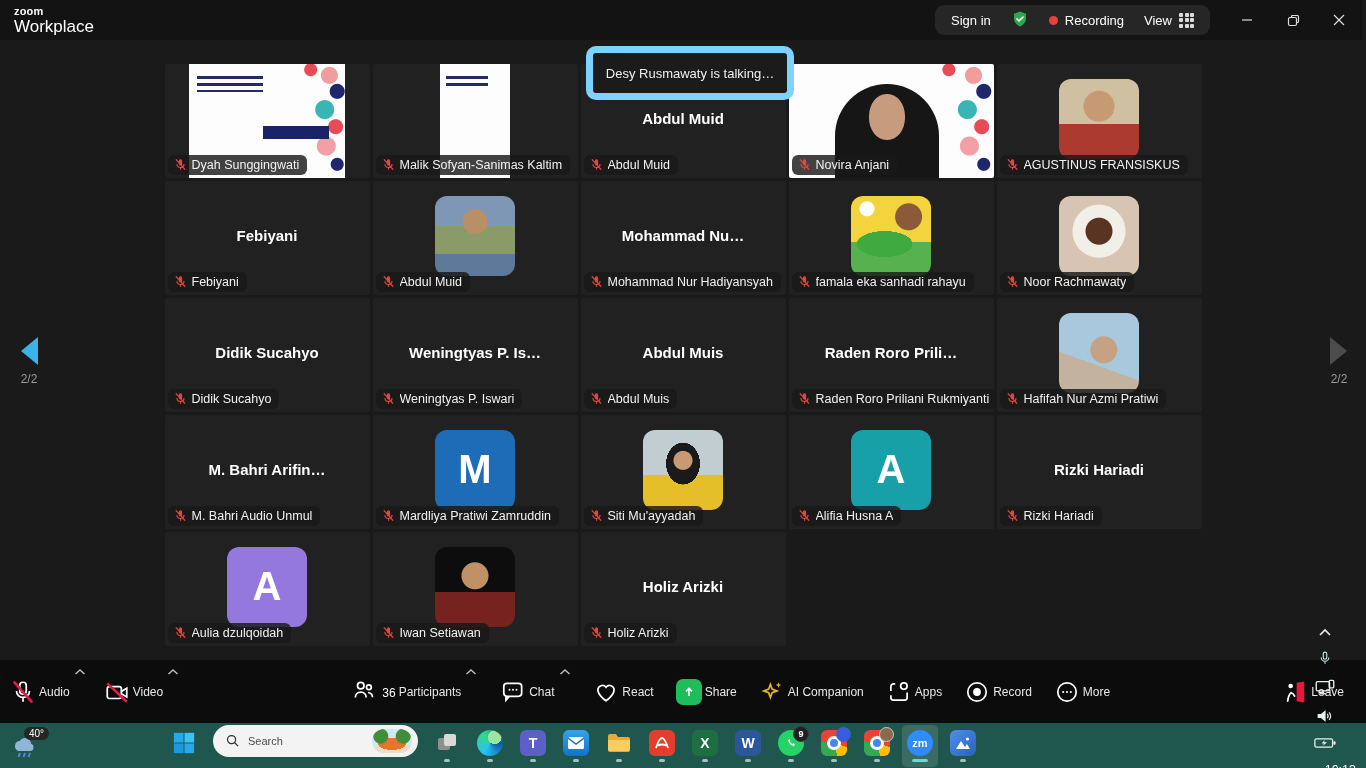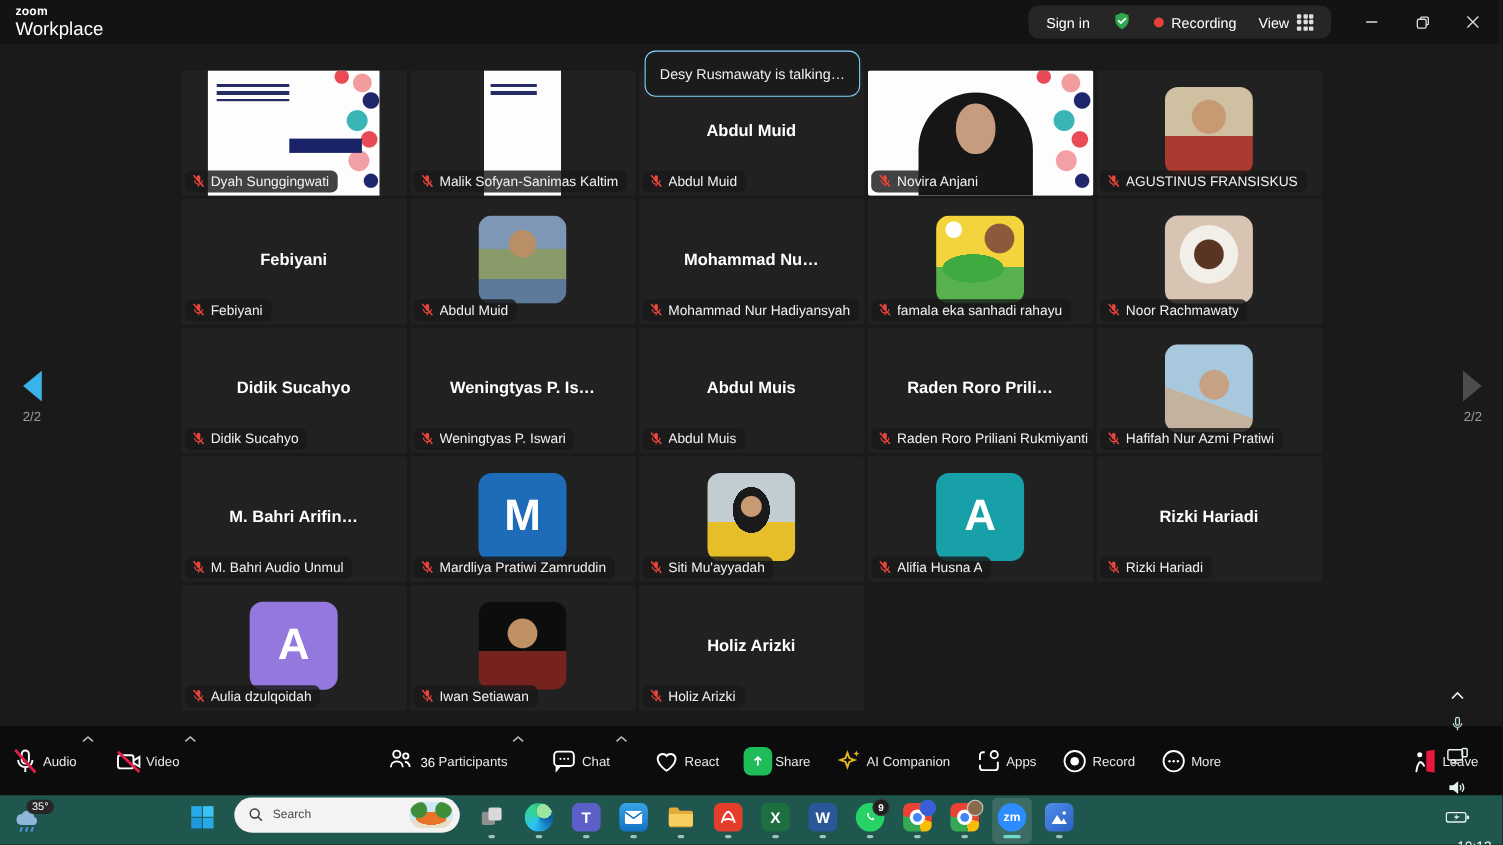--- a/index.html
+++ b/index.html
@@ -89,21 +89,21 @@
     linear-gradient(180deg,#c2cdd2 0 56%, #e6be2a 56%);}
   .v-photo-iwan{background:
     radial-gradient(circle at 50% 36%, #c09165 0 13px, transparent 14px),
     linear-gradient(180deg,#0d0d0d 0 56%, #76231f 56%);}
   .v-logo-magister{background:
     linear-gradient(135deg, transparent 28%, #3a49c8 28% 44%, #1b8fd0 44% 54%, #3a49c8 54% 72%, transparent 72%),
     #07070f;}
 
   
   #toast{position:absolute;left:586px;top:6px;width:194px;height:40px;background:#1b1b1b;
-         border:1px solid #7dd3fc;border-radius:10px;display:flex;align-items:center;
+         border:7px solid #7dd3fc;border-radius:10px;display:flex;align-items:center;
          justify-content:center;font-size:13px;color:#f0f0f0;z-index:20;}
 
   
   .nav{position:absolute;display:flex;flex-direction:column;align-items:center;gap:6px;}
   #nav-left{left:18px;top:296px;}
   #nav-right{right:16px;top:296px;}
   .pager{font-size:12px;color:#9a9a9a;}
 
   
   #toolbar{position:absolute;top:660px;left:0;right:0;height:63px;background:#0c0c0c;
@@ -647,21 +647,21 @@
           <circle cx="8" cy="6.5" r="2.1" fill="#fff"></circle>
           <path d="M5.2 20.5c.6-4.2 1.6-6.8 3.2-7.8M8.4 12.7c1.6.5 2.7 1.6 3.2 3.1" stroke="#fff" stroke-width="1.6" fill="none" stroke-linecap="round"></path>
         </svg>
     </div>
     <span>Leave</span>
   </div>
 </div>
 
 <div id="taskbar">
   <div class="weather">
-    <span class="wtemp">35°</span>
+    <span class="wtemp">40°</span>
     <span class="wcloud">
       <svg width="26" height="22" viewBox="0 0 26 22">
           <path d="M7 14a5 5 0 0 1 .8-9.9A6 6 0 0 1 19 6.5 4 4 0 0 1 19 14z" fill="#8fb6d9"></path>
           <line x1="8" y1="16" x2="6.5" y2="20" stroke="#4f8fd9" stroke-width="2"></line>
           <line x1="13" y1="16" x2="11.5" y2="20" stroke="#4f8fd9" stroke-width="2"></line>
           <line x1="18" y1="16" x2="16.5" y2="20" stroke="#4f8fd9" stroke-width="2"></line>
         </svg>
     </span>
   </div>
 

